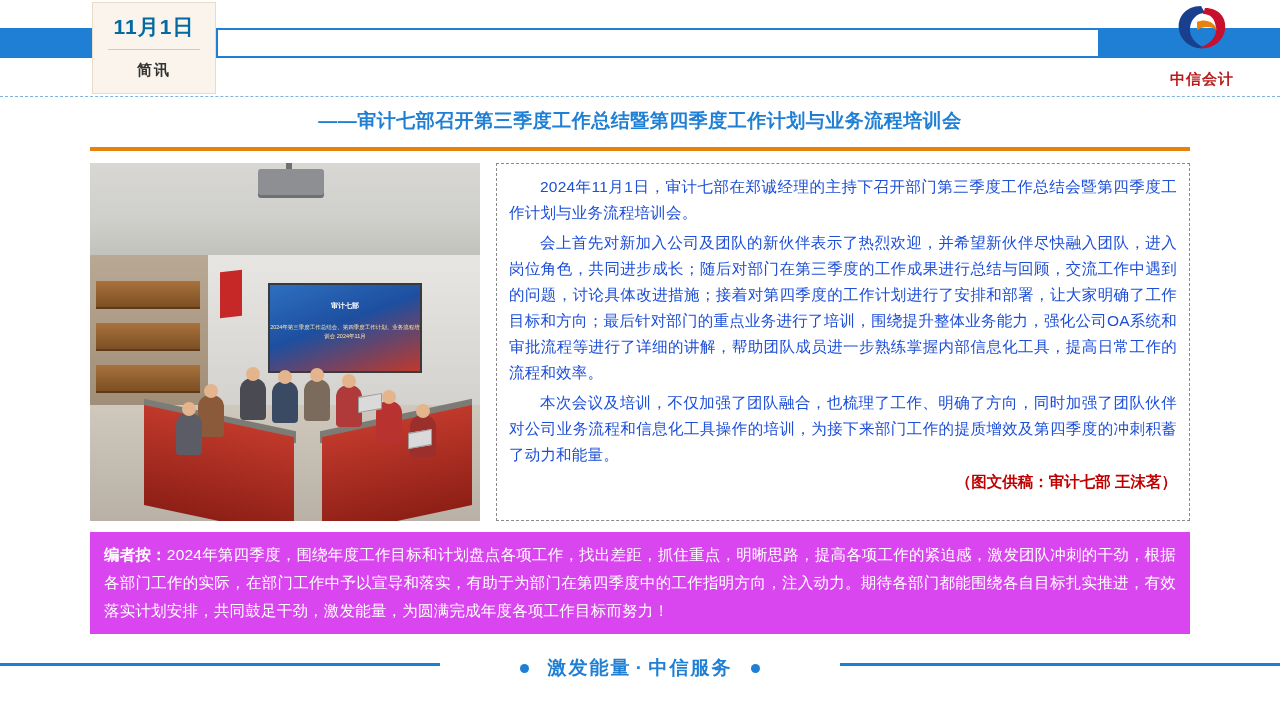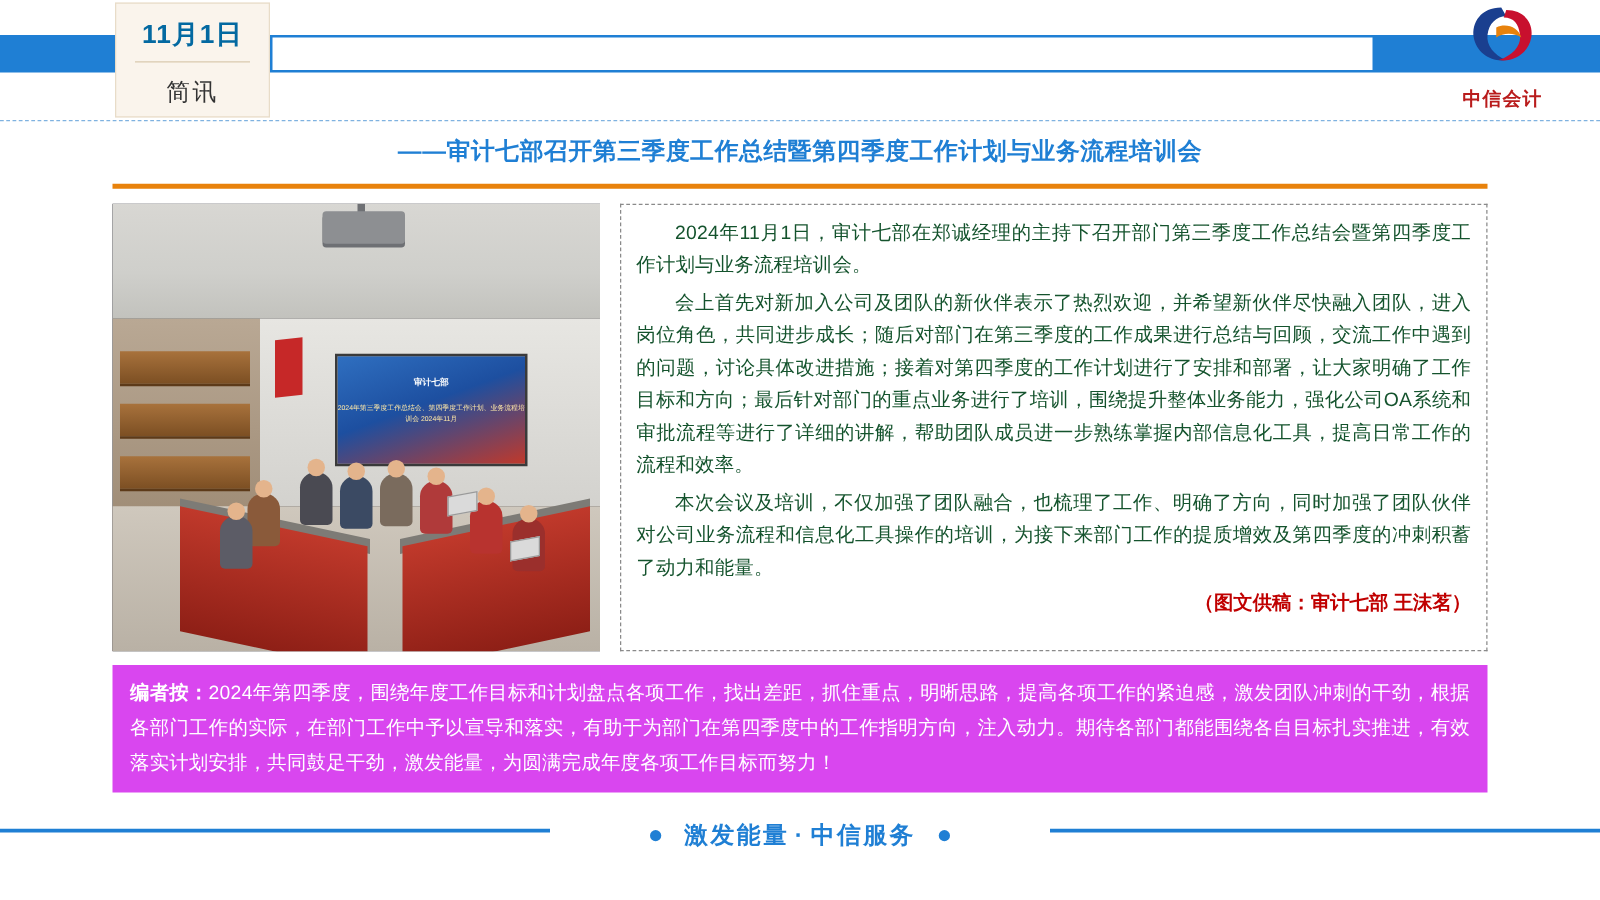--- a/index.html
+++ b/index.html
@@ -54,23 +54,23 @@
     letter-spacing: 1px;
   }
   .date-divider {
     width: 92px;
     height: 1px;
     background: #d9c9ae;
     margin: 8px auto 0 auto;
   }
   .date-box .kind-text {
     margin-top: 11px;
-    font-size: 19px;
+    font-size: 15px;
     color: #333333;
-    font-weight: normal;
+    font-weight: bold;
     letter-spacing: 2px;
     text-align: center;
   }
   .headline {
     position: absolute;
     left: 230px; top: 60px;
     width: 860px;
     text-align: center;
     font-size: 19px;
     font-weight: bold;
@@ -220,21 +220,21 @@
     width: 694px;
     height: 358px;
     border: 1px dashed #8a8a8a;
     box-sizing: border-box;
     padding: 10px 12px 8px 12px;
   }
   .article p {
     margin: 0 0 4px 0;
     font-size: 15.5px;
     line-height: 26px;
-    color: #14532d;
+    color: #1d4ed8;
     text-indent: 2em;
     text-align: justify;
     letter-spacing: 0.2px;
   }
   .credit-line {
     margin-top: 2px;
     text-align: right;
     font-size: 15.5px;
     color: #c00000;
     font-weight: bold;

